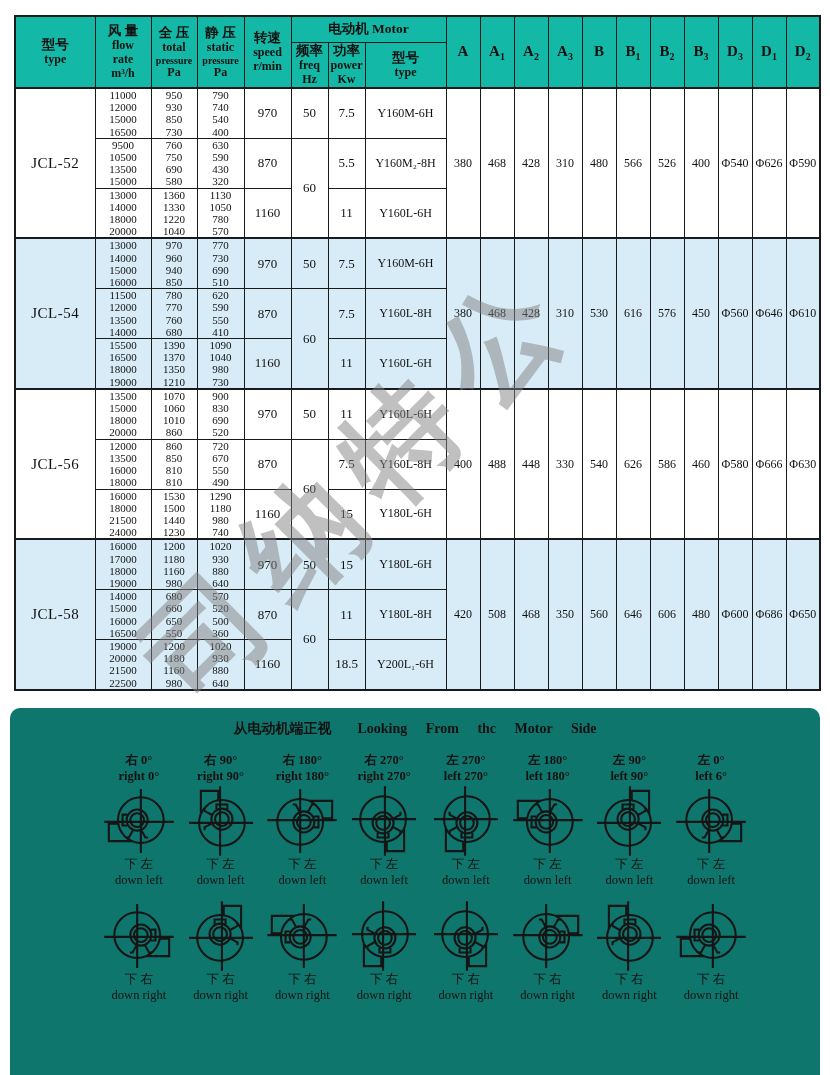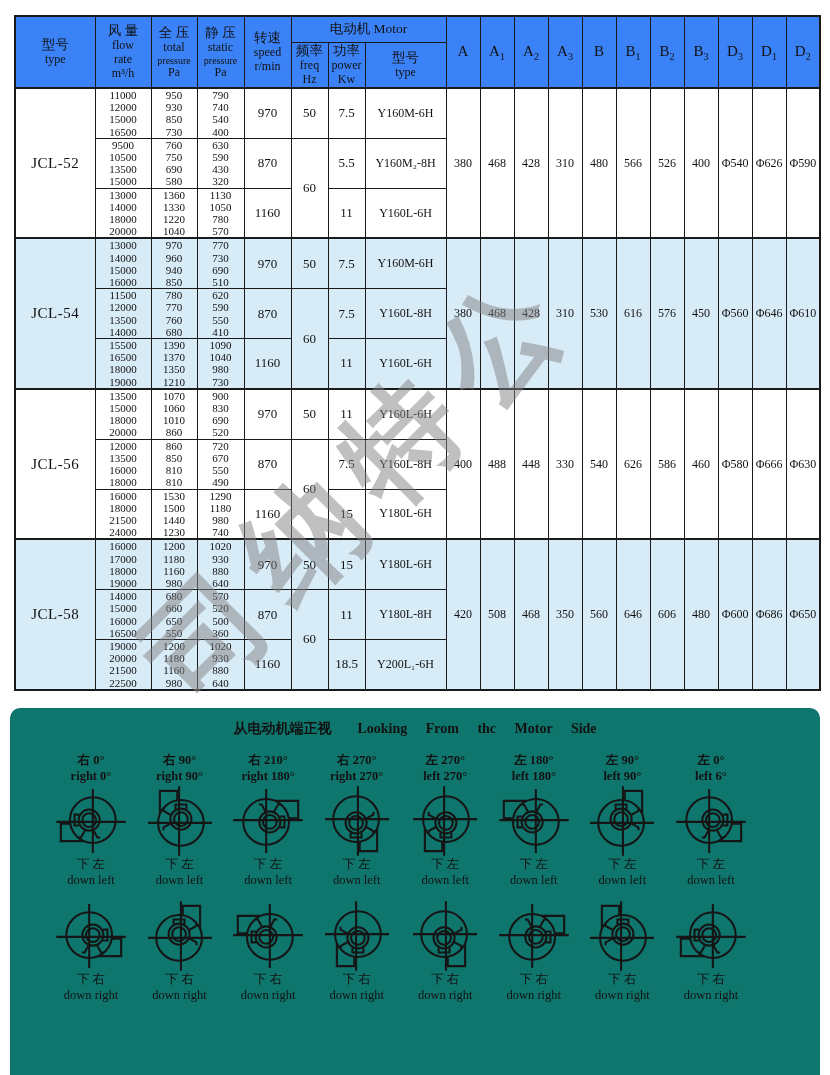--- a/index.html
+++ b/index.html
@@ -12,21 +12,21 @@
   
   table.spec {
     position:absolute; left:14px; top:15px; width:806px;
     border-collapse:collapse; table-layout:fixed; background:#fff;
     border:2px solid #1a1a1a;
   }
   table.spec th, table.spec td {
     border:1px solid #1a1a1a; text-align:center; vertical-align:middle;
     padding:0; overflow:hidden;
   }
-  thead th { background:#3b82f6; font-weight:normal; }
+  thead th { background:#14b8a6; font-weight:bold; }
   #head-row-1 { height:26px; }
   #head-row-2 { height:46px; }
   tbody tr { height:47px; }
   tr.shaded > td { background:#d8ecf8; }
   tr.sec-start > td { border-top:2px solid #1a1a1a; }
   .hz { display:block; font-size:13.5px; line-height:1.2; }
   .he { display:block; font-size:12px; line-height:1.15; }
   .sm { display:block; font-size:10px; line-height:1.1; }
   .dimh { font-size:15px; }
   .dimh sub { font-size:10px; }
@@ -44,21 +44,21 @@
     pointer-events:none;
   }
   
   .panel {
     position:absolute; left:10px; top:708px; width:810px; height:469px;
     background:#0f766e;
     border-radius:10px;
   }
   .panel-title { text-align:center; padding-top:12px; font-size:14px; font-weight:bold; }
   .panel-title .en { margin-left:26px; word-spacing:15px; font-weight:bold; }
-  .fan-grid { display:flex; justify-content:space-between; padding:0 68px 0 40px; }
+  .fan-grid { display:flex; justify-content:space-between; padding:0 68px 0 88px; }
   #fan-row-1 { margin-top:14px; }
   #fan-row-2 { margin-top:14px; }
   .fan-col { width:82px; text-align:center; }
   .o-label { font-size:12.5px; font-weight:bold; line-height:1.3; height:36px; }
   .fan-box { height:66px; display:flex; align-items:center; justify-content:center; }
   .fan-box svg { display:block; }
   .d-label { font-size:12.5px; font-weight:normal; line-height:1.3; margin-top:2px; }
 </style>
 </head>
 <body>
@@ -458,21 +458,21 @@
               <path d="M32,44 l-5,9 h-3 M40,44 l5,9 h3"></path>
             </svg>
           </div>
           <div class="d-label">
             <div>下 左</div>
             <div>down left</div>
           </div>
         </div>
         <div class="fan-col">
           <div class="o-label">
-            <div>右  210°</div>
+            <div>右  180°</div>
             <div>right 180°</div>
           </div>
           <div class="fan-box">
             <svg viewBox="0 0 76 70" width="76" height="64" fill="none" stroke="#151515" stroke-width="2.3" style="transform: rotate(180deg);">
               <line x1="0" y1="36" x2="76" y2="36"></line>
               <line x1="40" y1="0" x2="40" y2="70"></line>
               <circle cx="40" cy="34" r="25"></circle>
               <path d="M15,38 h-10 v19 h25"></path>
               <circle cx="36" cy="34" r="11.5"></circle>
               <circle cx="36" cy="34" r="7.5"></circle>

